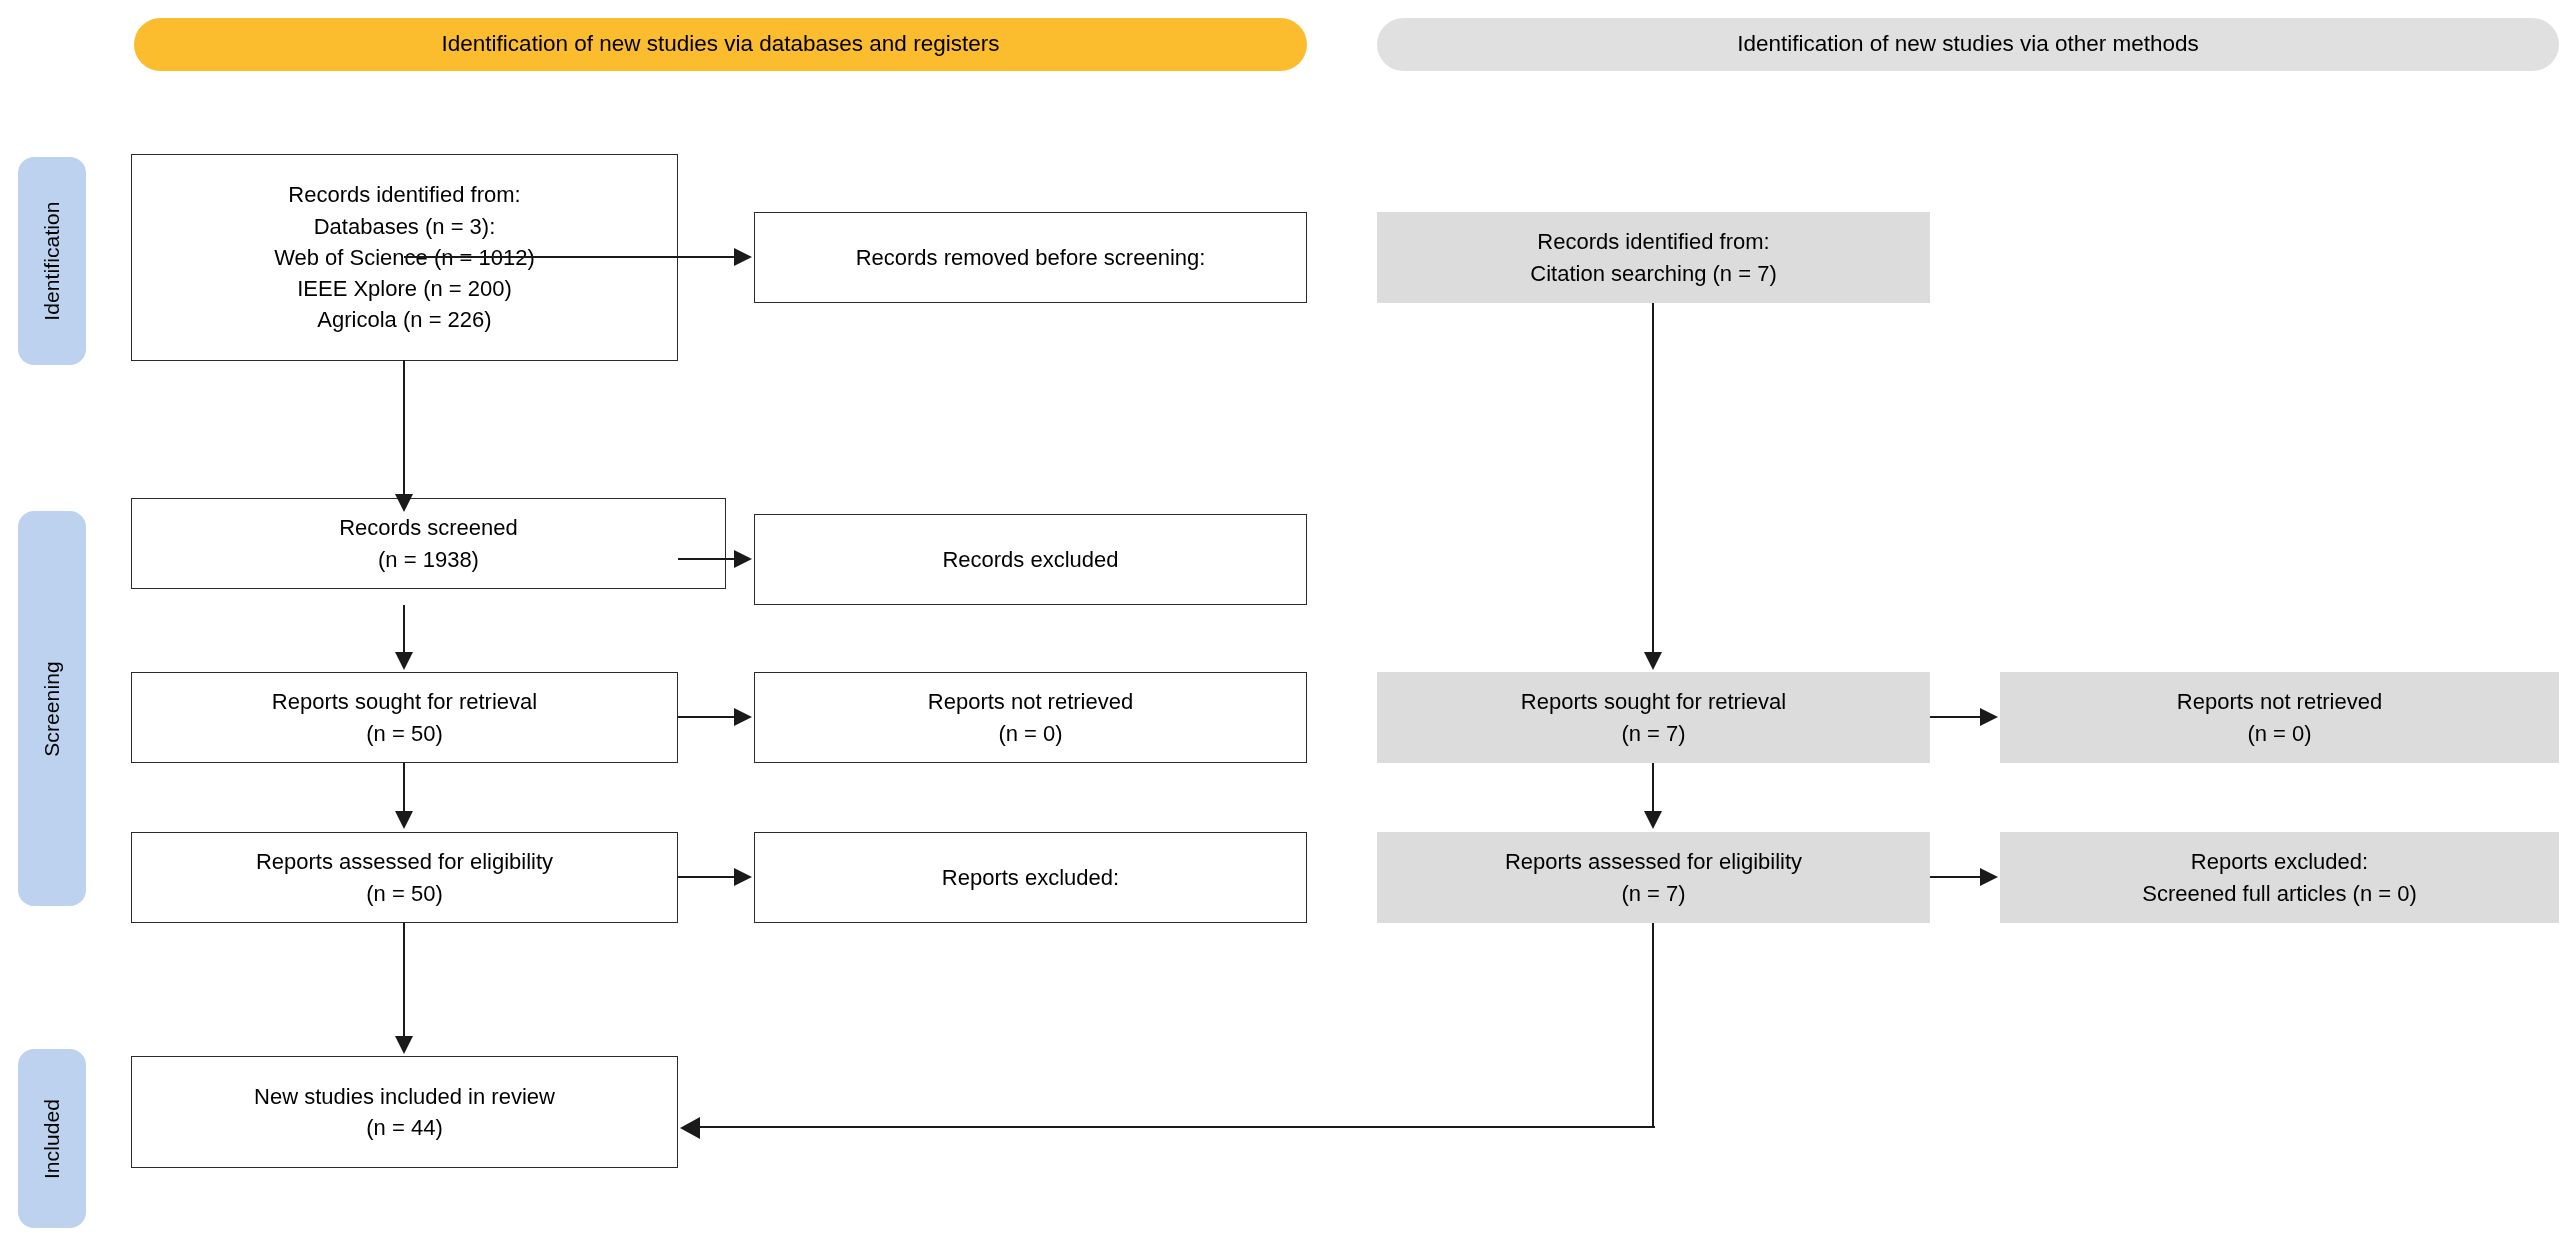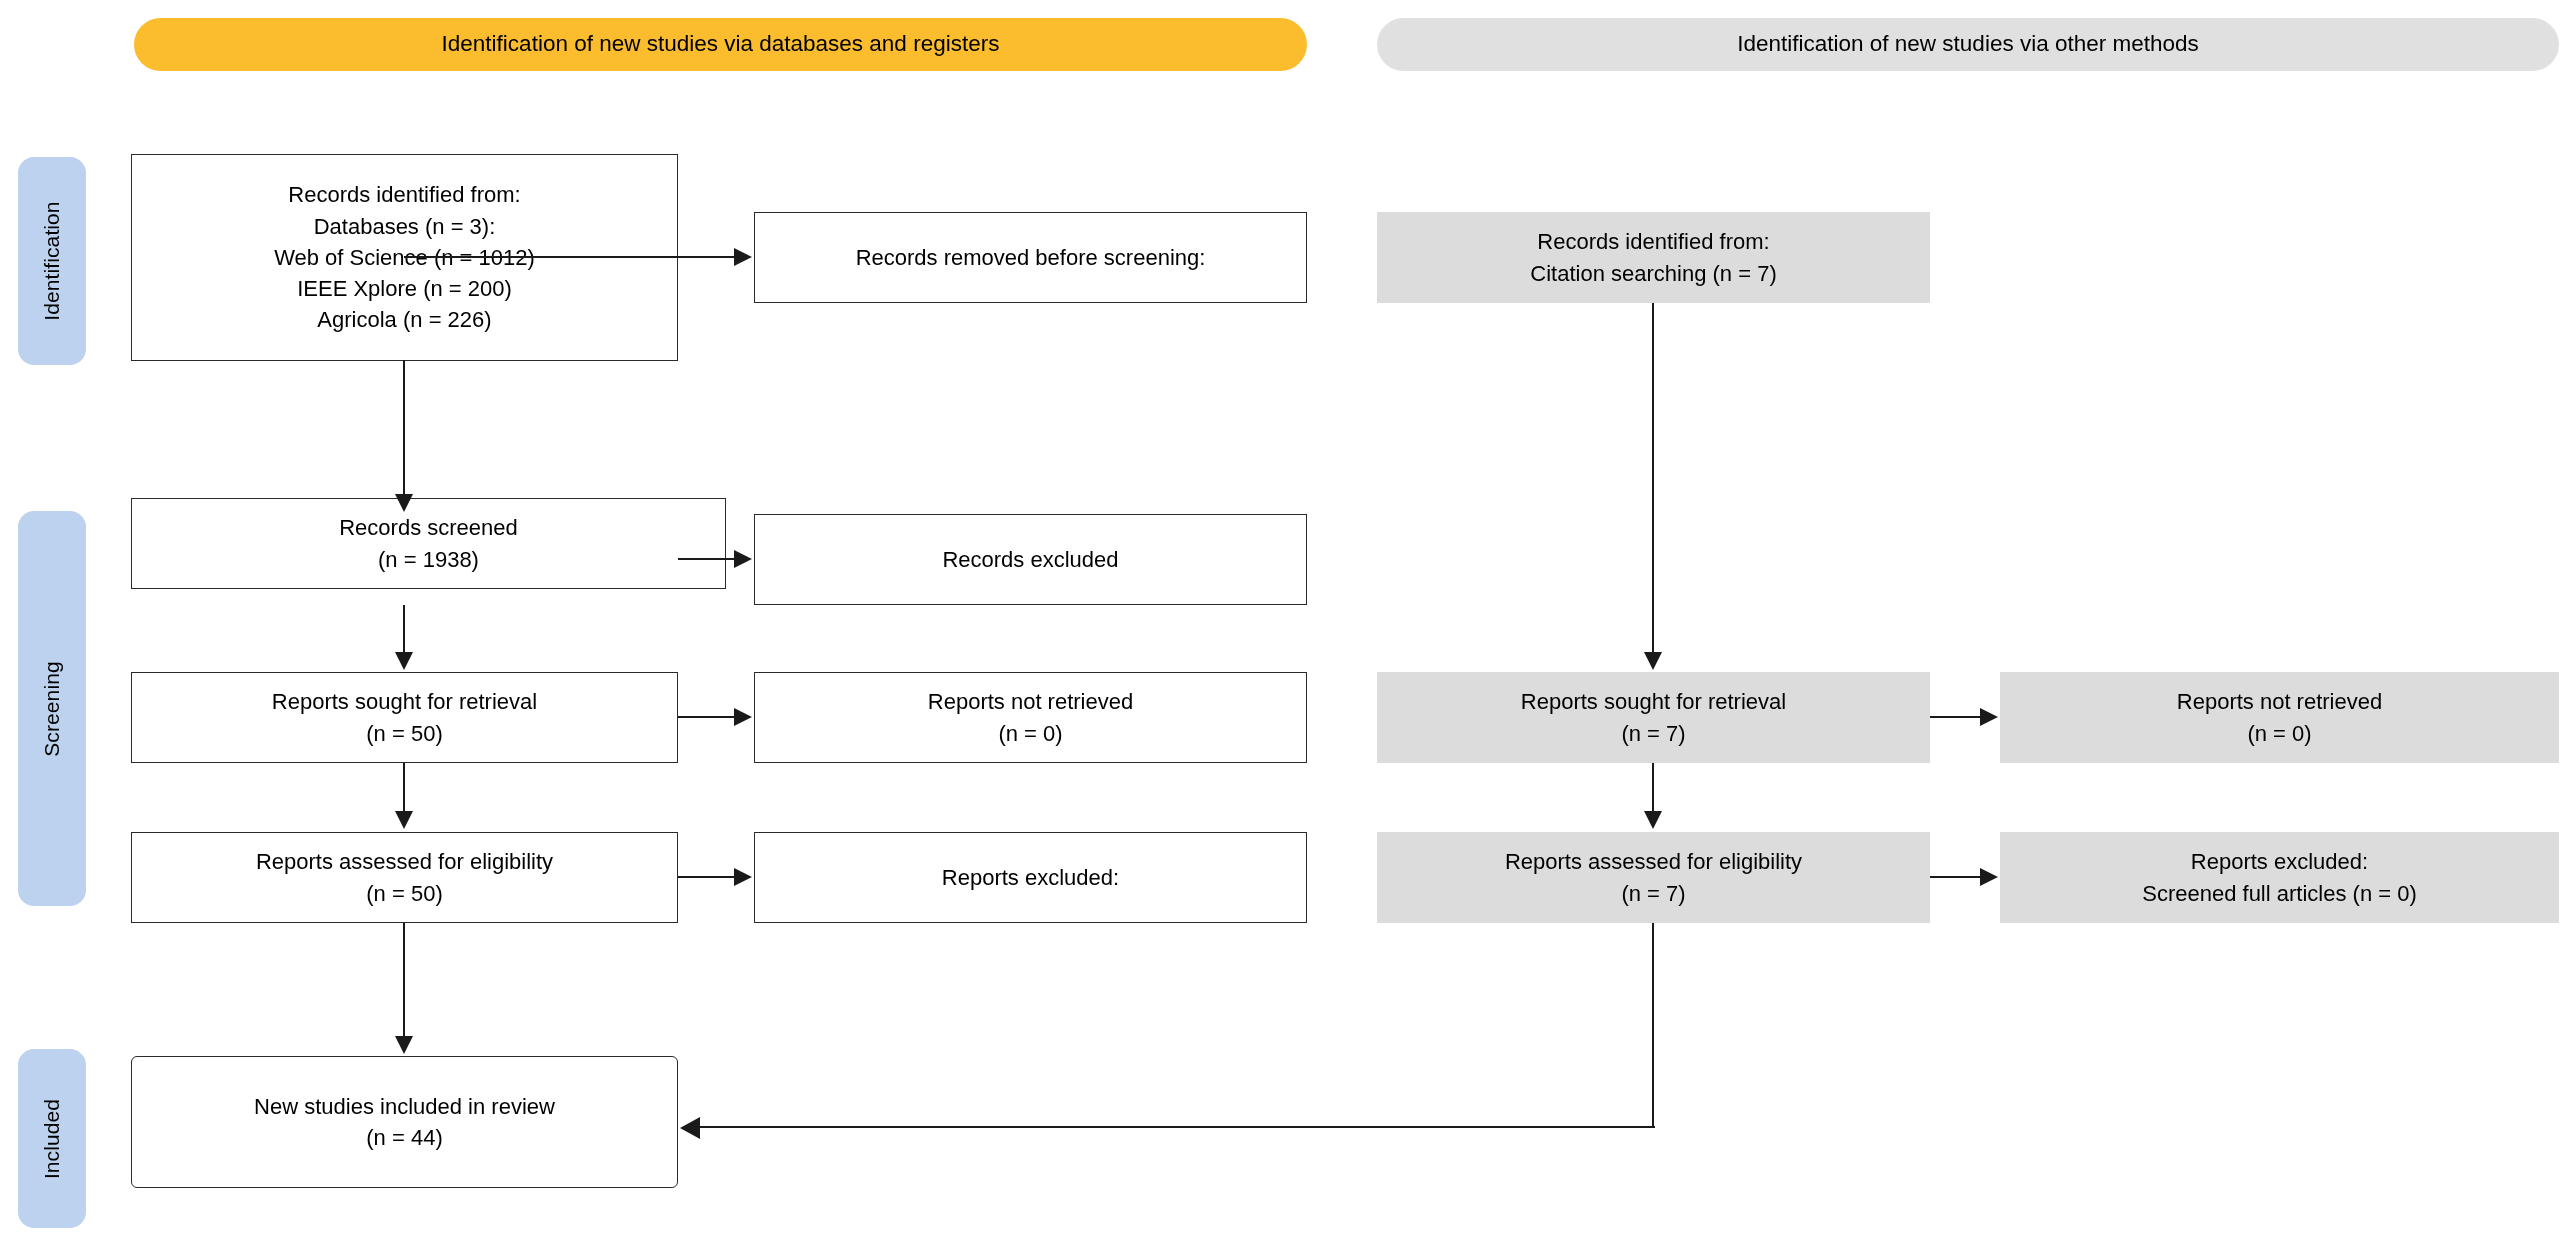--- a/index.html
+++ b/index.html
@@ -182,21 +182,21 @@
       <span>(n = 50)</span>
     </div>
   </div>
 
   <div class="box box-white" style="left:754px; top:832px; width:553px; height:91px;">
     <div class="inner">
       <span>Reports excluded:</span>
     </div>
   </div>
 
-  <div class="box box-white" style="left:131px; top:1056px; width:547px; height:132px;border-radius:6px;">
+  <div class="box box-white" style="left:131px; top:1056px; width:547px; height:112px;">
     <div class="inner">
       <span>New studies included in review</span>
       <span>(n = 44)</span>
     </div>
   </div>
 
   <div class="box box-grey" style="left:1377px; top:212px; width:553px; height:91px;">
     <div class="inner">
       <span>Records identified from:</span>
       <span>Citation searching (n = 7)</span>

